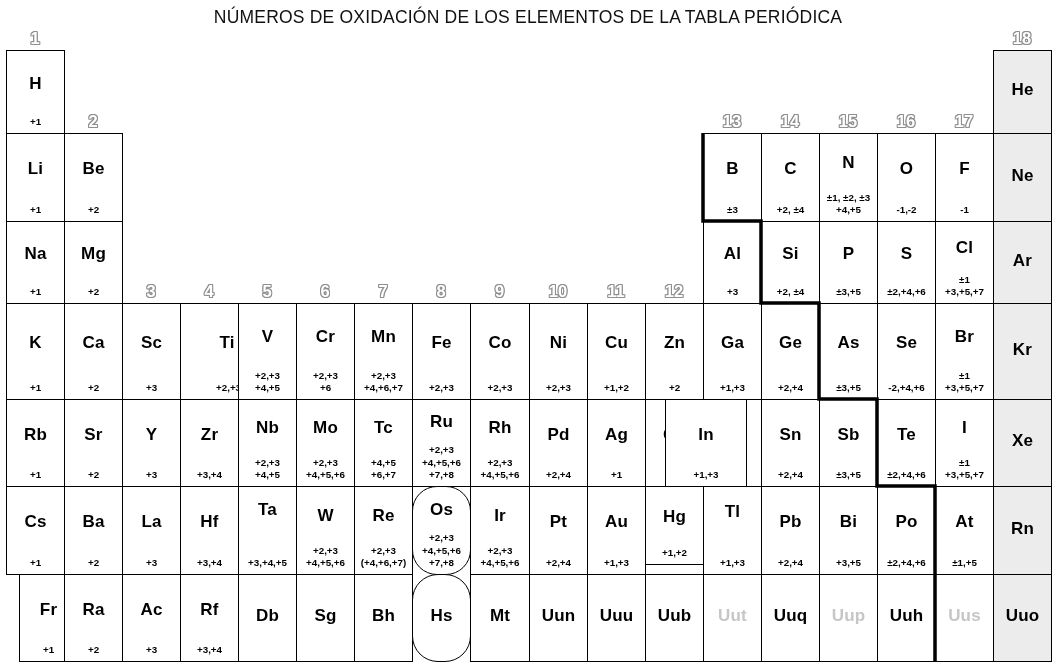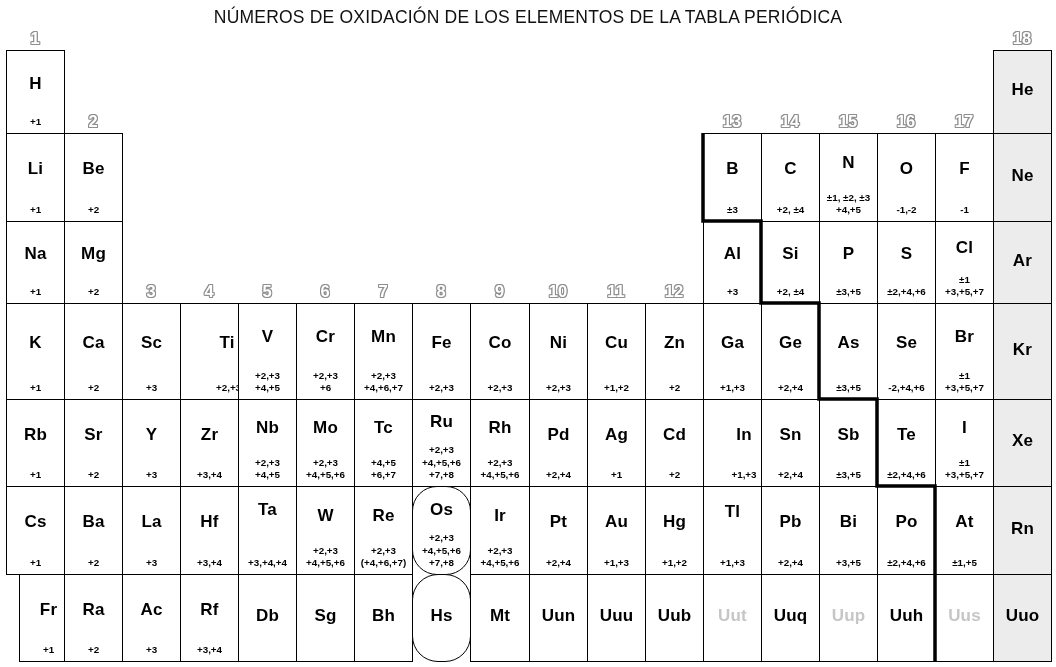--- a/index.html
+++ b/index.html
@@ -324,21 +324,21 @@
       <div class="oxi">
         <div>+1</div>
       </div>
     </div>
     <div class="cell" style="left: 645px; top: 399px; width: 59px; height: 88px;">
       <div class="sym">Cd</div>
       <div class="oxi">
         <div>+2</div>
       </div>
     </div>
-    <div class="cell" style="left: 703px; top: 399px; width: 82px; height: 88px;">
+    <div class="cell" style="left: 665px; top: 399px; width: 82px; height: 88px;">
       <div class="sym">In</div>
       <div class="oxi">
         <div>+1,+3</div>
       </div>
     </div>
     <div class="cell" style="left: 761px; top: 399px; width: 59px; height: 88px;">
       <div class="sym">Sn</div>
       <div class="oxi">
         <div>+2,+4</div>
       </div>
@@ -386,21 +386,21 @@
     </div>
     <div class="cell" style="left: 180px; top: 486px; width: 59px; height: 89px;">
       <div class="sym">Hf</div>
       <div class="oxi">
         <div>+3,+4</div>
       </div>
     </div>
     <div class="cell" style="left: 238px; top: 486px; width: 59px; height: 89px; gap: 24px;">
       <div class="sym">Ta</div>
       <div class="oxi">
-        <div>+3,+4,+4</div>
+        <div>+3,+4,+5</div>
       </div>
     </div>
     <div class="cell" style="left: 296px; top: 486px; width: 59px; height: 89px;">
       <div class="sym">W</div>
       <div class="oxi">
         <div>+2,+3</div>
         <div>+4,+5,+6</div>
       </div>
     </div>
     <div class="cell" style="left: 354px; top: 486px; width: 59px; height: 89px;">
@@ -430,21 +430,21 @@
       <div class="oxi">
         <div>+2,+4</div>
       </div>
     </div>
     <div class="cell" style="left: 587px; top: 486px; width: 59px; height: 89px;">
       <div class="sym">Au</div>
       <div class="oxi">
         <div>+1,+3</div>
       </div>
     </div>
-    <div class="cell" style="left: 645px; top: 486px; width: 59px; height: 89px;">
+    <div class="cell" style="left: 645px; top: 486px; width: 59px; height: 79px;">
       <div class="sym">Hg</div>
       <div class="oxi">
         <div>+1,+2</div>
       </div>
     </div>
     <div class="cell" style="left: 703px; top: 486px; width: 59px; height: 89px; gap: 20px;">
       <div class="sym">Tl</div>
       <div class="oxi">
         <div>+1,+3</div>
       </div>

